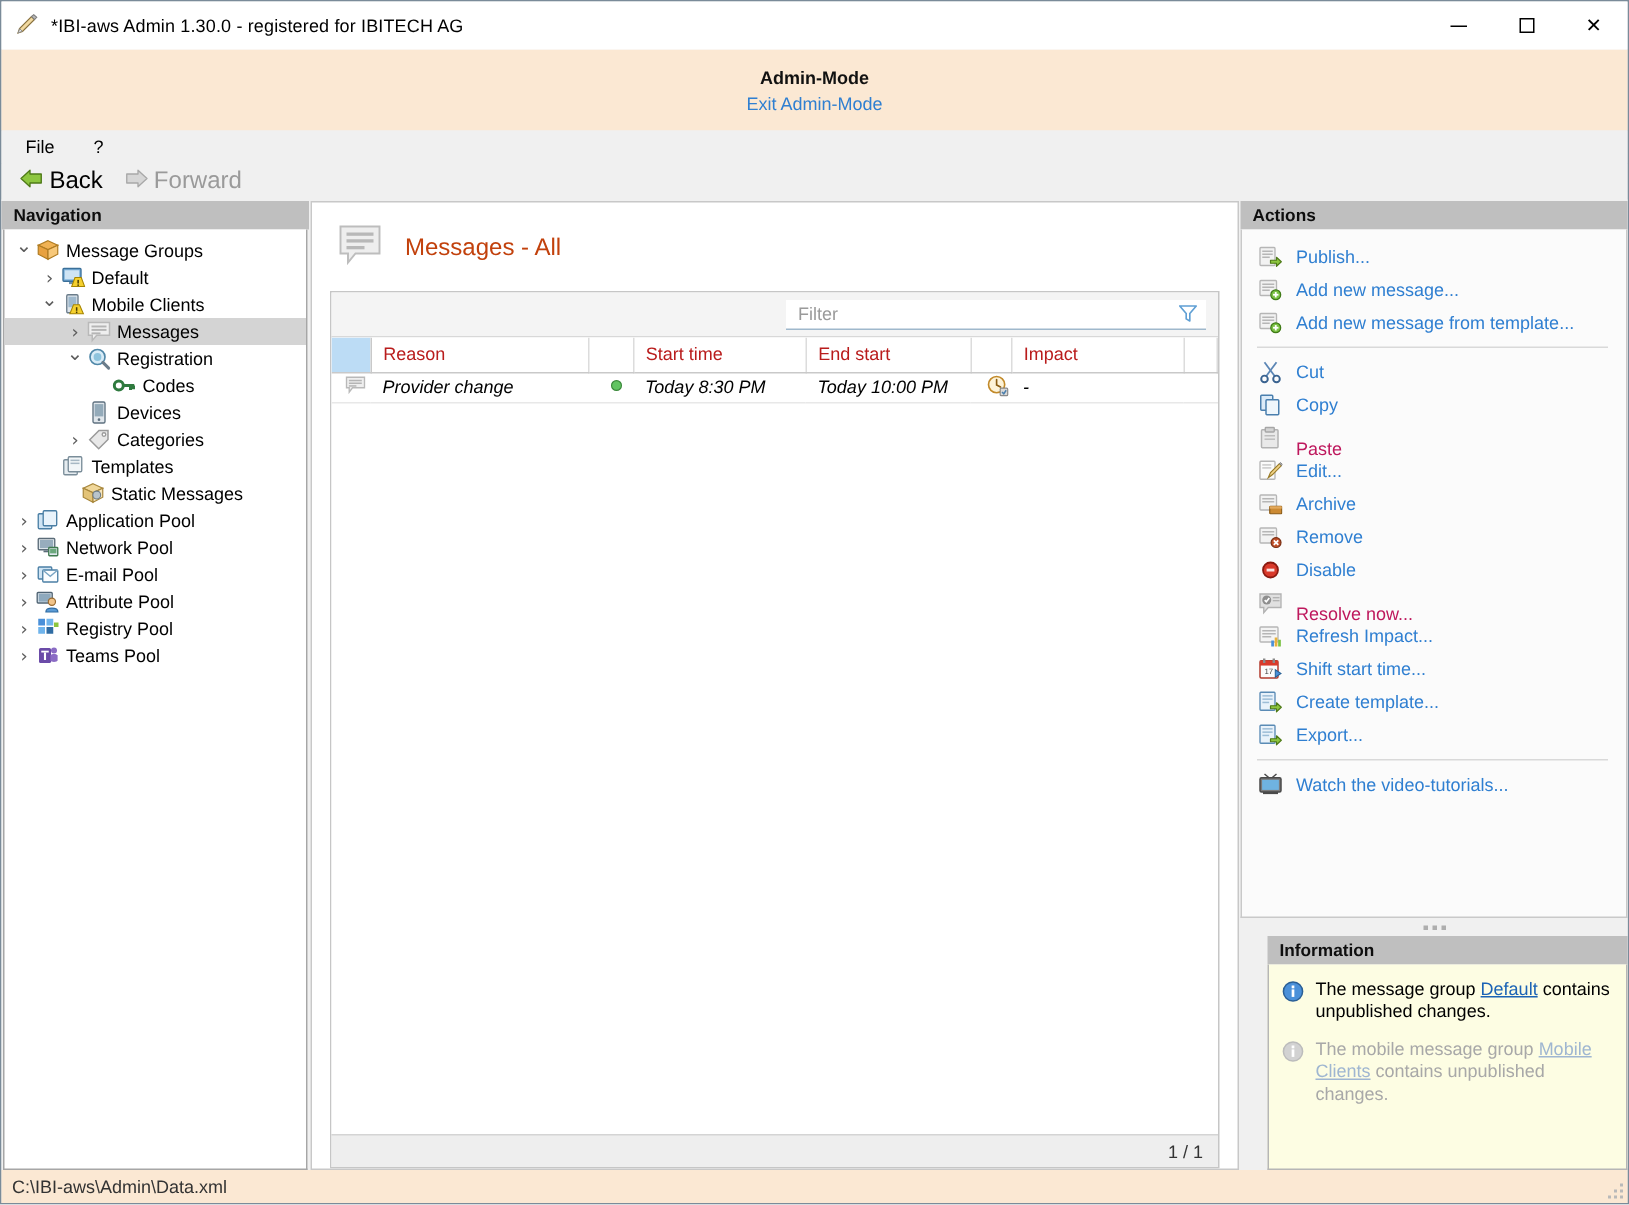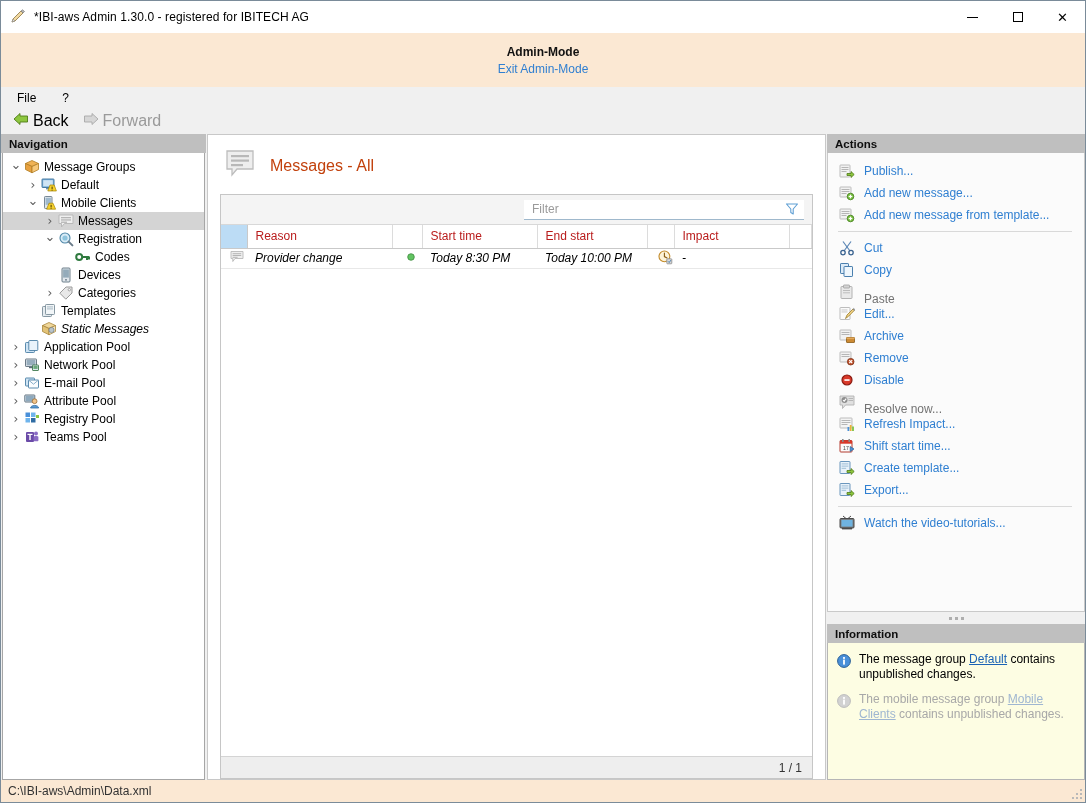--- a/index.html
+++ b/index.html
@@ -273,36 +273,37 @@
     padding-left: 10px;
     gap: 8px;
     cursor: default;
     font-size: 12px;
   }
   .action-item .a-ico {
     width: 18px; flex: 0 0 18px;
     display: flex; align-items: center; justify-content: center;
   }
   .a-label { color: #2f7fd1; }
-  .a-label.plain { color: #737373; margin-top: 14px; }
+  .a-label.plain { color: #be185d; margin-top: 14px; }
   .a-sep {
     height: 1px; background: #d9d9d9;
     margin: 5px 12px 5px 10px;
   }
   .splitter {
     height: 12px; flex: 0 0 12px;
     background: #f0f0f0;
     display: flex; align-items: center; justify-content: center;
     gap: 3px;
   }
   .splitter i { width: 3px; height: 3px; background: #aeaeae; display:block; }
   .info-panel {
     flex: 1 1 auto;
     display: flex; flex-direction: column;
     min-height: 0;
+    margin-left: 18px;
   }
   .info-body {
     flex: 1 1 auto;
     background: #fdfde3;
     border: 1px solid #b6b6b6;
     border-top: none;
     padding: 9px 8px 8px 8px;
     overflow: hidden;
   }
   .info-row {
@@ -494,21 +495,21 @@
             <span class="t-ico">
               <svg width="16" height="16" viewBox="0 0 16 16">
                 <rect x="1.5" y="3.5" width="9" height="10" rx="0.8" fill="#e6ecf0" stroke="#7a8d99" stroke-width="0.9"></rect>
                 <rect x="4.5" y="1.5" width="9" height="10" rx="0.8" fill="#f2f6f8" stroke="#7a8d99" stroke-width="0.9"></rect>
                 <rect x="6" y="3.4" width="6" height="1" fill="#a7b8c4"></rect>
                 <rect x="6" y="5.4" width="6" height="1" fill="#a7b8c4"></rect>
               </svg>
             </span>
             <span class="t-label">Templates</span>
           </div>
-          <div class="tree-row" style="padding-left: 23px; font-style: italic;">
+          <div class="tree-row" style="padding-left: 36px;">
             <span class="chev empty" style="font-size: 12px;">›</span>
             <span class="t-ico">
               <svg width="16" height="16" viewBox="0 0 16 16">
                 <path d="M8 1.5 L14.5 4.5 L8 7.5 L1.5 4.5 Z" fill="#f0d79a" stroke="#a8873c" stroke-width="0.8"></path>
                 <path d="M1.5 4.5 V10.5 L8 13.8 V7.5 Z" fill="#e3c377" stroke="#a8873c" stroke-width="0.8"></path>
                 <path d="M14.5 4.5 V10.5 L8 13.8 V7.5 Z" fill="#f7e6bd" stroke="#a8873c" stroke-width="0.8"></path>
                 <circle cx="10.5" cy="9" r="2.6" fill="#b9c4cb" stroke="#6e7d87" stroke-width="0.7"></circle>
               </svg>
             </span>
             <span class="t-label">Static Messages</span>

